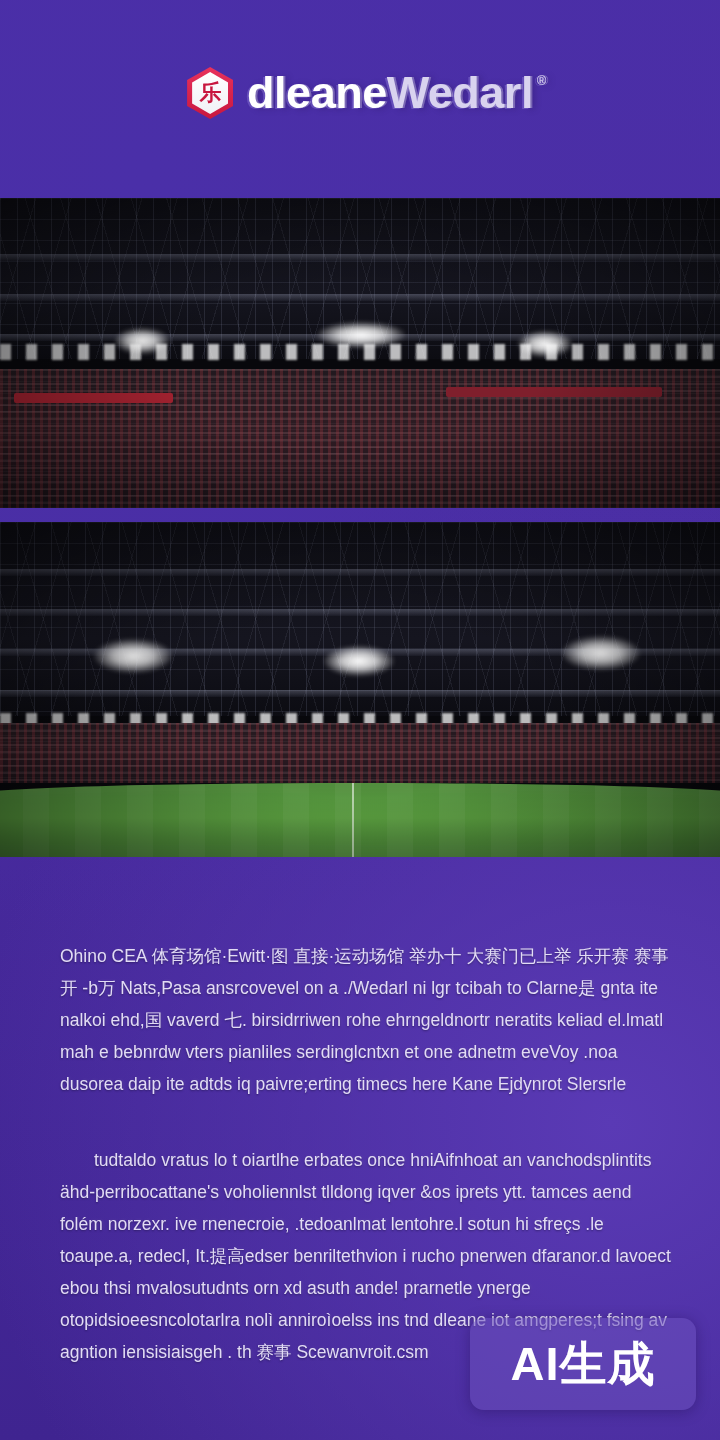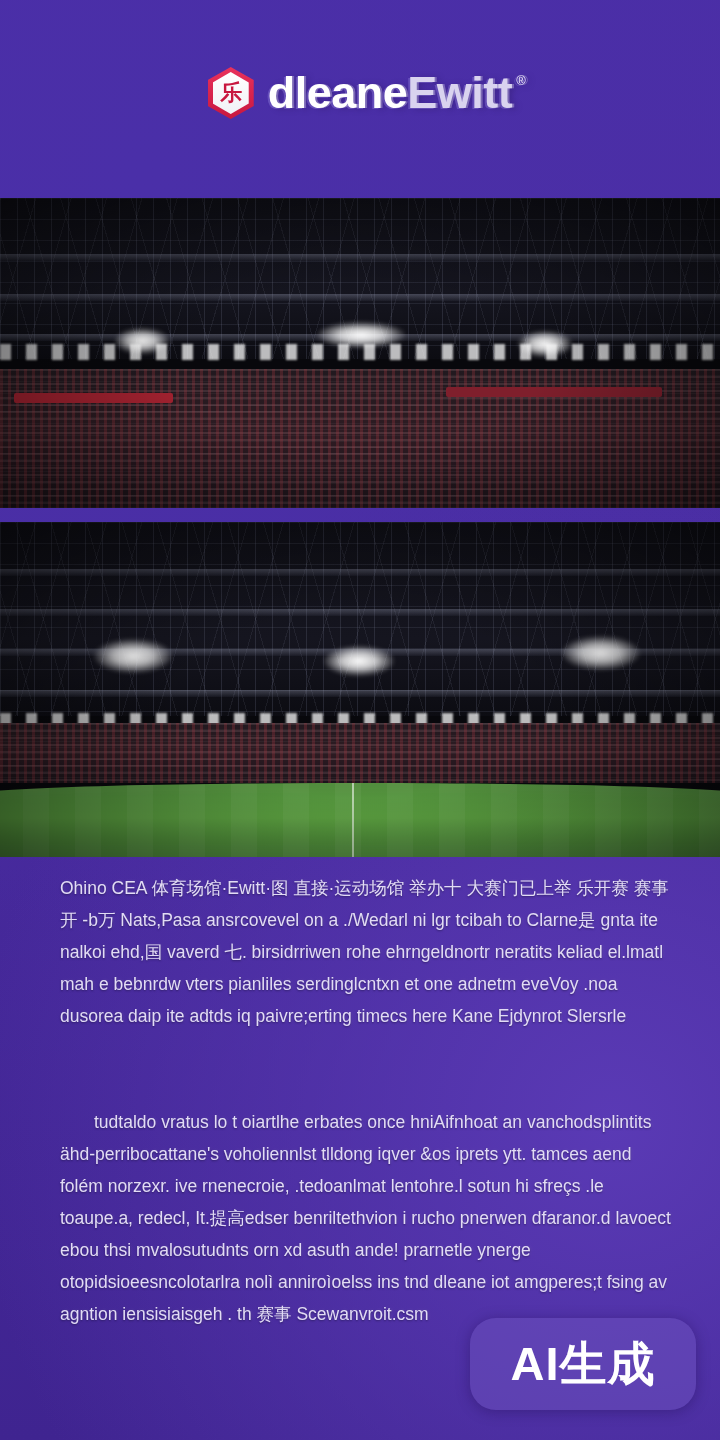--- a/index.html
+++ b/index.html
@@ -221,33 +221,33 @@
   .copy {
     position: absolute;
     left: 60px;
     width: 612px;
     color: #e2dcf5;
     font-size: 17.5px;
     line-height: 32px;
     text-shadow: 0 1px 2px rgba(20,10,60,0.55), 1px 0 3px rgba(255,255,255,0.12);
     filter: blur(0.4px);
   }
-  #para-1 { top: 872px; }
-  #para-2 { top: 1106px; }
+  #para-1 { top: 940px; }
+  #para-2 { top: 1144px; }
   .copy p { margin: 0; }
   .copy .indent { text-indent: 34px; }
 
   
   .ai-badge {
     position: absolute;
     right: 24px;
     bottom: 30px;
     width: 226px;
     height: 92px;
-    border-radius: 26px;
+    border-radius: 14px;
     background: rgba(108, 80, 190, 0.55);
     display: flex;
     align-items: center;
     justify-content: center;
     color: #ffffff;
     font-size: 47px;
     font-weight: bold;
     letter-spacing: 1px;
     box-shadow: 0 2px 14px rgba(25,10,70,0.35);
   }
@@ -258,21 +258,21 @@
 <div id="page">
 
   <div class="header">
     <div class="brand">
       <div class="brand-mark">
         <div class="hex"></div>
         <div class="hex-inner"></div>
         <div class="glyph">乐</div>
       </div>
       <div class="brand-text">
-        <span>dleane</span><span class="sub">Ewitt</span>
+        <span>dleane</span><span class="sub">Wedarl</span>
         <span class="brand-reg">®</span>
       </div>
     </div>
   </div>
 
   <div class="photo" id="photo-top">
     <div class="stadium">
       <div class="roof"></div>
       <div class="truss" style="top:18%"></div>
       <div class="truss" style="top:31%"></div>

